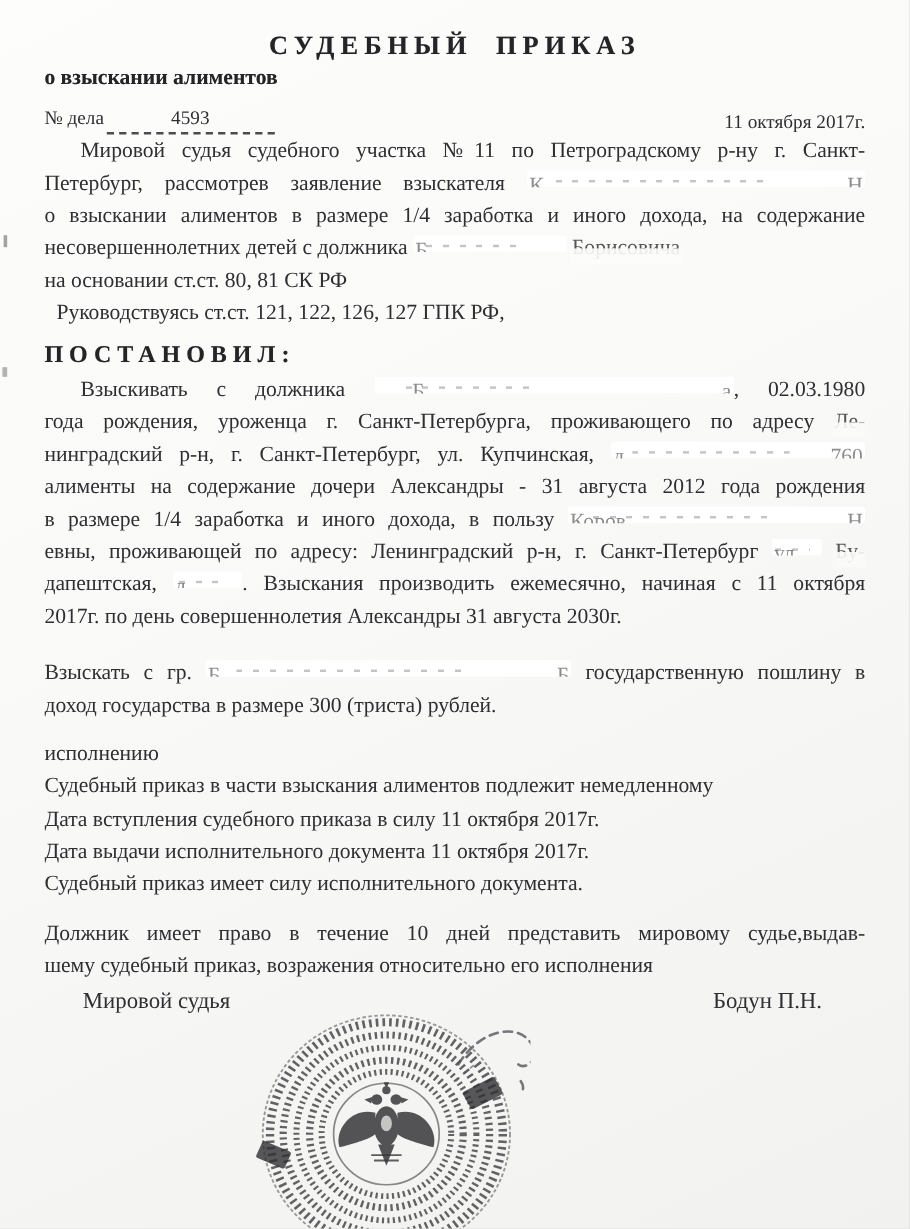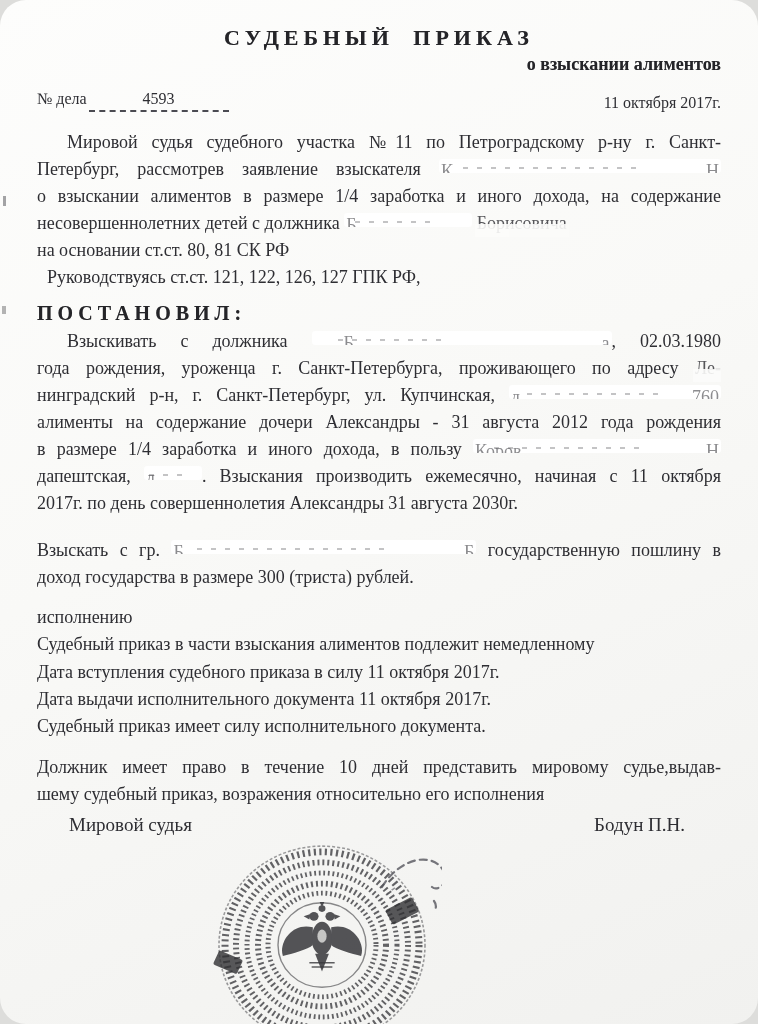--- a/index.html
+++ b/index.html
@@ -1,40 +1,39 @@
 <!DOCTYPE html>
 <html><head>
 <meta charset="utf-8">
 <style>
   html,body { margin:0; padding:0; background:#dddddb; }
   .page {
     position:relative; width:758px; height:1024px; overflow:hidden;
     background:linear-gradient(155deg,#fdfdfc 0%,#f9f9f7 45%,#f1f1ef 100%);
     font-family:"Liberation Serif", serif; color:#2e2e33;
     box-sizing:border-box;
-    border-radius:26px;
   }
   .content { padding:0 37px; }
   .line { font-size:18px; line-height:27px; height:27px; overflow:hidden; }
   .j { text-align:justify; text-align-last:justify; }
   .ind { text-indent:30px; }
   .ind-s { text-indent:10px; }
 
   .title { text-align:center; font-weight:bold; font-size:22px; letter-spacing:5px;
            word-spacing:9px; padding-top:24px; line-height:28px; height:28px; color:#242428;
            text-shadow:0 0 .6px rgba(40,40,45,.45); }
-  .subtitle { text-align:right; font-weight:bold; font-size:18px; line-height:25px; height:25px;
+  .subtitle { text-align:left; font-weight:bold; font-size:18px; line-height:25px; height:25px;
               color:#242428; text-shadow:0 0 .5px rgba(40,40,45,.4); }
 
   .meta { display:flex; justify-content:space-between; align-items:flex-end;
           margin-top:8px; height:27px; font-size:16px; }
   .underdash { display:inline-block; width:140px; text-align:center;
                border-bottom:2px dashed #4b4b52; line-height:23px; margin-left:2px; }
 
-  .intro { margin-top:17px; }
+  .intro { }
   .heading { text-align:left; font-weight:bold; font-size:20px; letter-spacing:5px;
              margin-top:7px; line-height:30px; height:30px; color:#242428;
              text-shadow:0 0 .6px rgba(40,40,45,.45); }
   .main-para { }
   .fee { margin-top:20px; }
   .exec { margin-top:13px; }
   .dates { margin-top:1px; }
   .objection { margin-top:14px; }
 
   
@@ -136,20 +135,28 @@
             <span class="frag">д.</span>
             <span class="frag">760</span>
           </span>
       </div>
       <div class="line j">алименты на содержание дочери Александры - 31 августа 2012 года рождения</div>
       <div class="line j">
         <span>в размере 1/4 заработка и иного дохода, в пользу </span><span class="redact r-claimant-main">
             <span class="frag">Коров</span>
             <span class="frag">Н</span>
           </span>
+      </div>
+      <div class="line j">
+        <span>евны, проживающей по адресу: Ленинградский р-н, г. Санкт-Петербург</span>
+        <span class="redact r-street">
+            <span class="frag">ул</span>
+            <span class="frag"></span>
+          </span>
+        <span class="ghost">Бу-</span>
       </div>
       <div class="line j">
         <span>дапештская, </span><span class="redact r-budapesht">
             <span class="frag">д.</span>
             <span class="frag"></span>
           </span><span>. Взыскания производить ежемесячно, начиная с 11 октября</span>
       </div>
       <div class="line">2017г. по день совершеннолетия Александры 31 августа 2030г.</div>
     </div>
 

